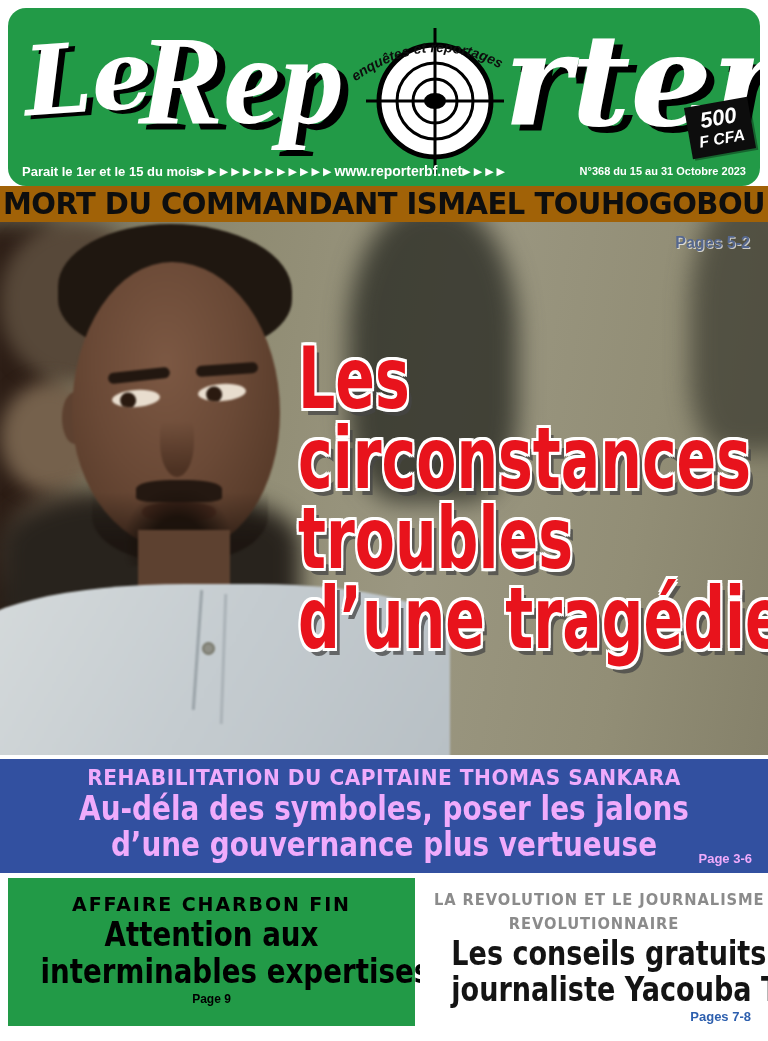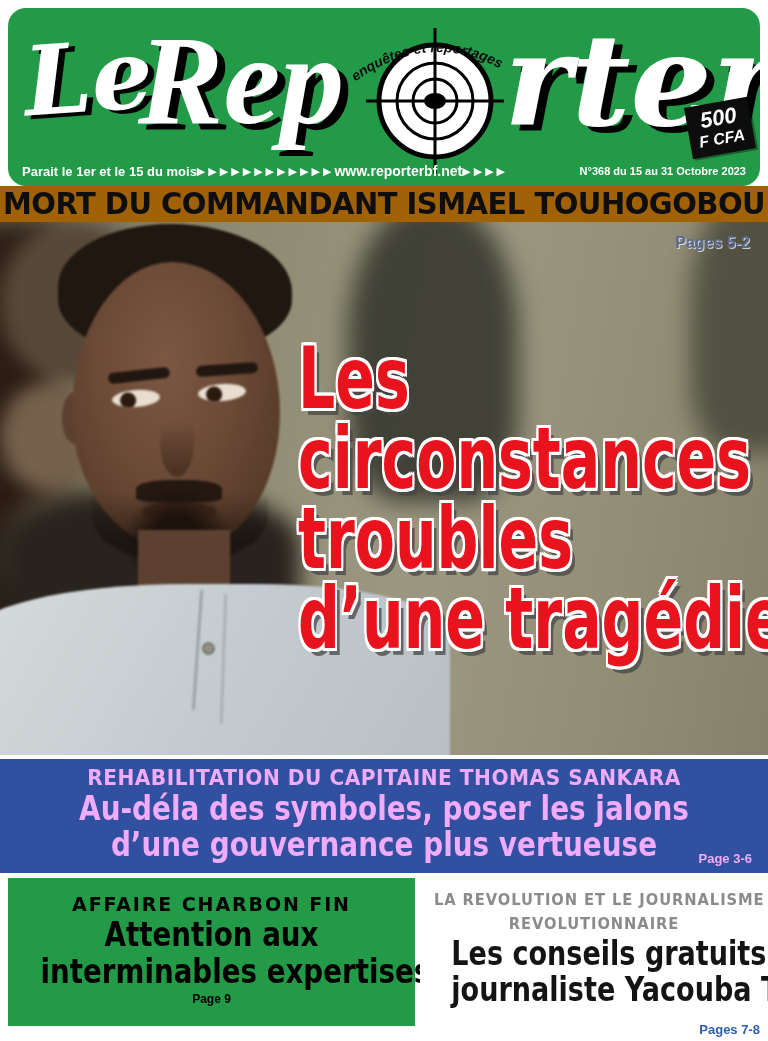--- a/index.html
+++ b/index.html
@@ -127,21 +127,21 @@
     line-height:37px; transform:scaleX(0.84); transform-origin:center; white-space:nowrap; }
   .gb-pages { font-size:12px; font-weight:bold; margin-top:2px; }
 
   .right-box { position:absolute; left:420px; top:878px; width:348px; height:156px;
     background:#fff; text-align:center; }
   .rb-kicker { font-family:"DejaVu Sans", sans-serif; font-size:16px; font-weight:900;
     letter-spacing:1px; color:#8b8b8b; line-height:24px; transform:scaleX(0.92); white-space:nowrap; }
   .rb-kicker.first { margin-top:10px; }
   .rb-line { font-family:"DejaVu Sans", sans-serif; font-size:33px; font-weight:900;
     line-height:36px; color:#141414; transform:scaleX(0.82); transform-origin:center; white-space:nowrap; }
-  .rb-pages { text-align:right; padding-right:8px; font-size:13px; font-weight:bold; color:#2d5fae; margin-top:14px; }
+  .rb-pages { text-align:right; padding-right:17px; font-size:13px; font-weight:bold; color:#2d5fae; margin-top:1px; }
 </style>
 </head>
 <body>
 
 <div class="page">
 
   <header class="masthead">
     <div class="mast-le">Le</div>
     <div class="mast-rep">Rep</div>
     <div class="mast-rter">rter</div>

